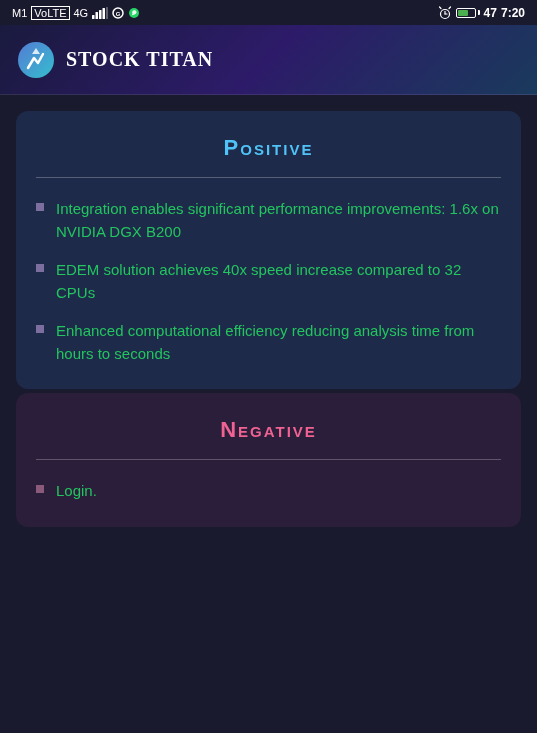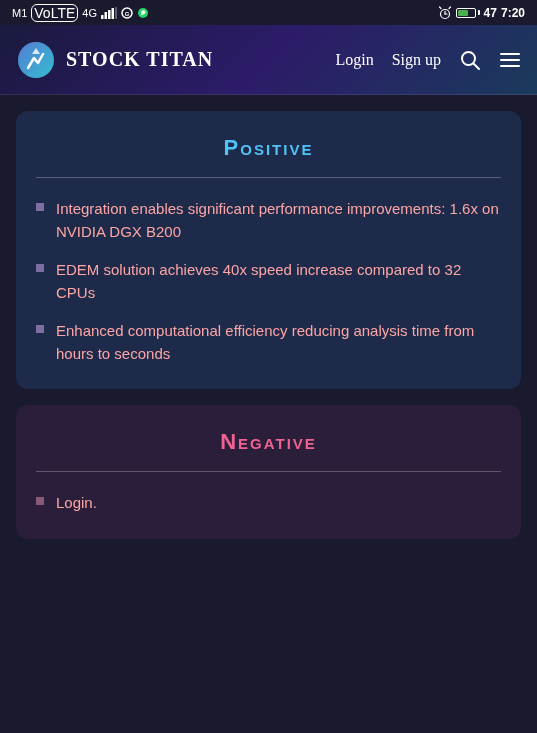--- a/index.html
+++ b/index.html
@@ -113,21 +113,21 @@
       color: #ffffff;
       font-size: 20px;
       cursor: pointer;
     }
 
     
     .main-content {
       padding: 16px;
       display: flex;
       flex-direction: column;
-      gap: 16px;
+      gap: 4px;
     }
 
     
     .card {
       border-radius: 12px;
       padding: 24px 20px;
     }
     .card-positive {
       background-color: #1e2a4a;
     }
@@ -162,38 +162,38 @@
       display: flex;
       flex-direction: column;
       gap: 16px;
     }
     .bullet-item {
       display: flex;
       align-items: flex-start;
       gap: 12px;
       font-size: 15px;
       line-height: 1.5;
-      color: #fca5a5;
+      color: #22c55e;
     }
     .bullet-square {
       width: 8px;
       height: 8px;
       min-width: 8px;
       min-height: 8px;
       background-color: #7c6fa0;
       margin-top: 5px;
     }
   </style>
 </head>
 <body>
 
 <div class="status-bar">
   <div class="status-left">
     <span>M1</span>
-    <span style="font-size:14px;border:1px solid #fff;padding:0 2px;border-radius:6px;">VoLTE</span>
+    <span style="font-size:11px;border:1px solid #fff;padding:0 2px;border-radius:0;">VoLTE</span>
     <span>4G</span>
     <svg width="16" height="12" viewBox="0 0 16 12">
       <rect x="0" y="8" width="2.5" height="4" fill="white" rx="0.5"></rect>
       <rect x="3.5" y="5" width="2.5" height="7" fill="white" rx="0.5"></rect>
       <rect x="7" y="3" width="2.5" height="9" fill="white" rx="0.5"></rect>
       <rect x="10.5" y="1" width="2.5" height="11" fill="white" rx="0.5"></rect>
       <rect x="14" y="0" width="2" height="12" fill="rgba(255,255,255,0.3)" rx="0.5"></rect>
     </svg>
     <svg width="12" height="12" viewBox="0 0 12 12">
       <circle cx="6" cy="6" r="5" stroke="white" stroke-width="1.5" fill="none"></circle>
@@ -232,33 +232,20 @@
           <stop offset="0%" style="stop-color:#5b86e5"></stop>
           <stop offset="100%" style="stop-color:#36d1dc"></stop>
         </linearGradient>
       </defs>
       <circle cx="20" cy="20" r="18" fill="url(#logoGrad)" opacity="0.9"></circle>
       <path d="M12 28 L18 18 L22 23 L27 14" stroke="white" stroke-width="2.5" fill="none" stroke-linecap="round" stroke-linejoin="round"></path>
       <polygon points="20,8 24,14 16,14" fill="rgba(255,255,255,0.8)"></polygon>
     </svg>
     <span class="brand-name">STOCK TITAN</span>
   </div>
-  <div class="navbar-actions">
-    <span class="nav-link">Login</span>
-    <span class="nav-link">Sign up</span>
-    <svg class="nav-icon" width="22" height="22" viewBox="0 0 22 22">
-      <circle cx="9.5" cy="9.5" r="6.5" stroke="white" stroke-width="2" fill="none"></circle>
-      <line x1="14.5" y1="14.5" x2="20" y2="20" stroke="white" stroke-width="2" stroke-linecap="round"></line>
-    </svg>
-    <svg class="nav-icon" width="22" height="22" viewBox="0 0 22 22">
-      <line x1="2" y1="5" x2="20" y2="5" stroke="white" stroke-width="2" stroke-linecap="round"></line>
-      <line x1="2" y1="11" x2="20" y2="11" stroke="white" stroke-width="2" stroke-linecap="round"></line>
-      <line x1="2" y1="17" x2="20" y2="17" stroke="white" stroke-width="2" stroke-linecap="round"></line>
-    </svg>
-  </div>
 </nav>
 
 <div class="main-content">
 
   <div class="card card-positive">
     <div class="card-title card-title-positive">Positive</div>
     <div class="card-divider"></div>
     <ul class="bullet-list">
 
     <li class="bullet-item">

